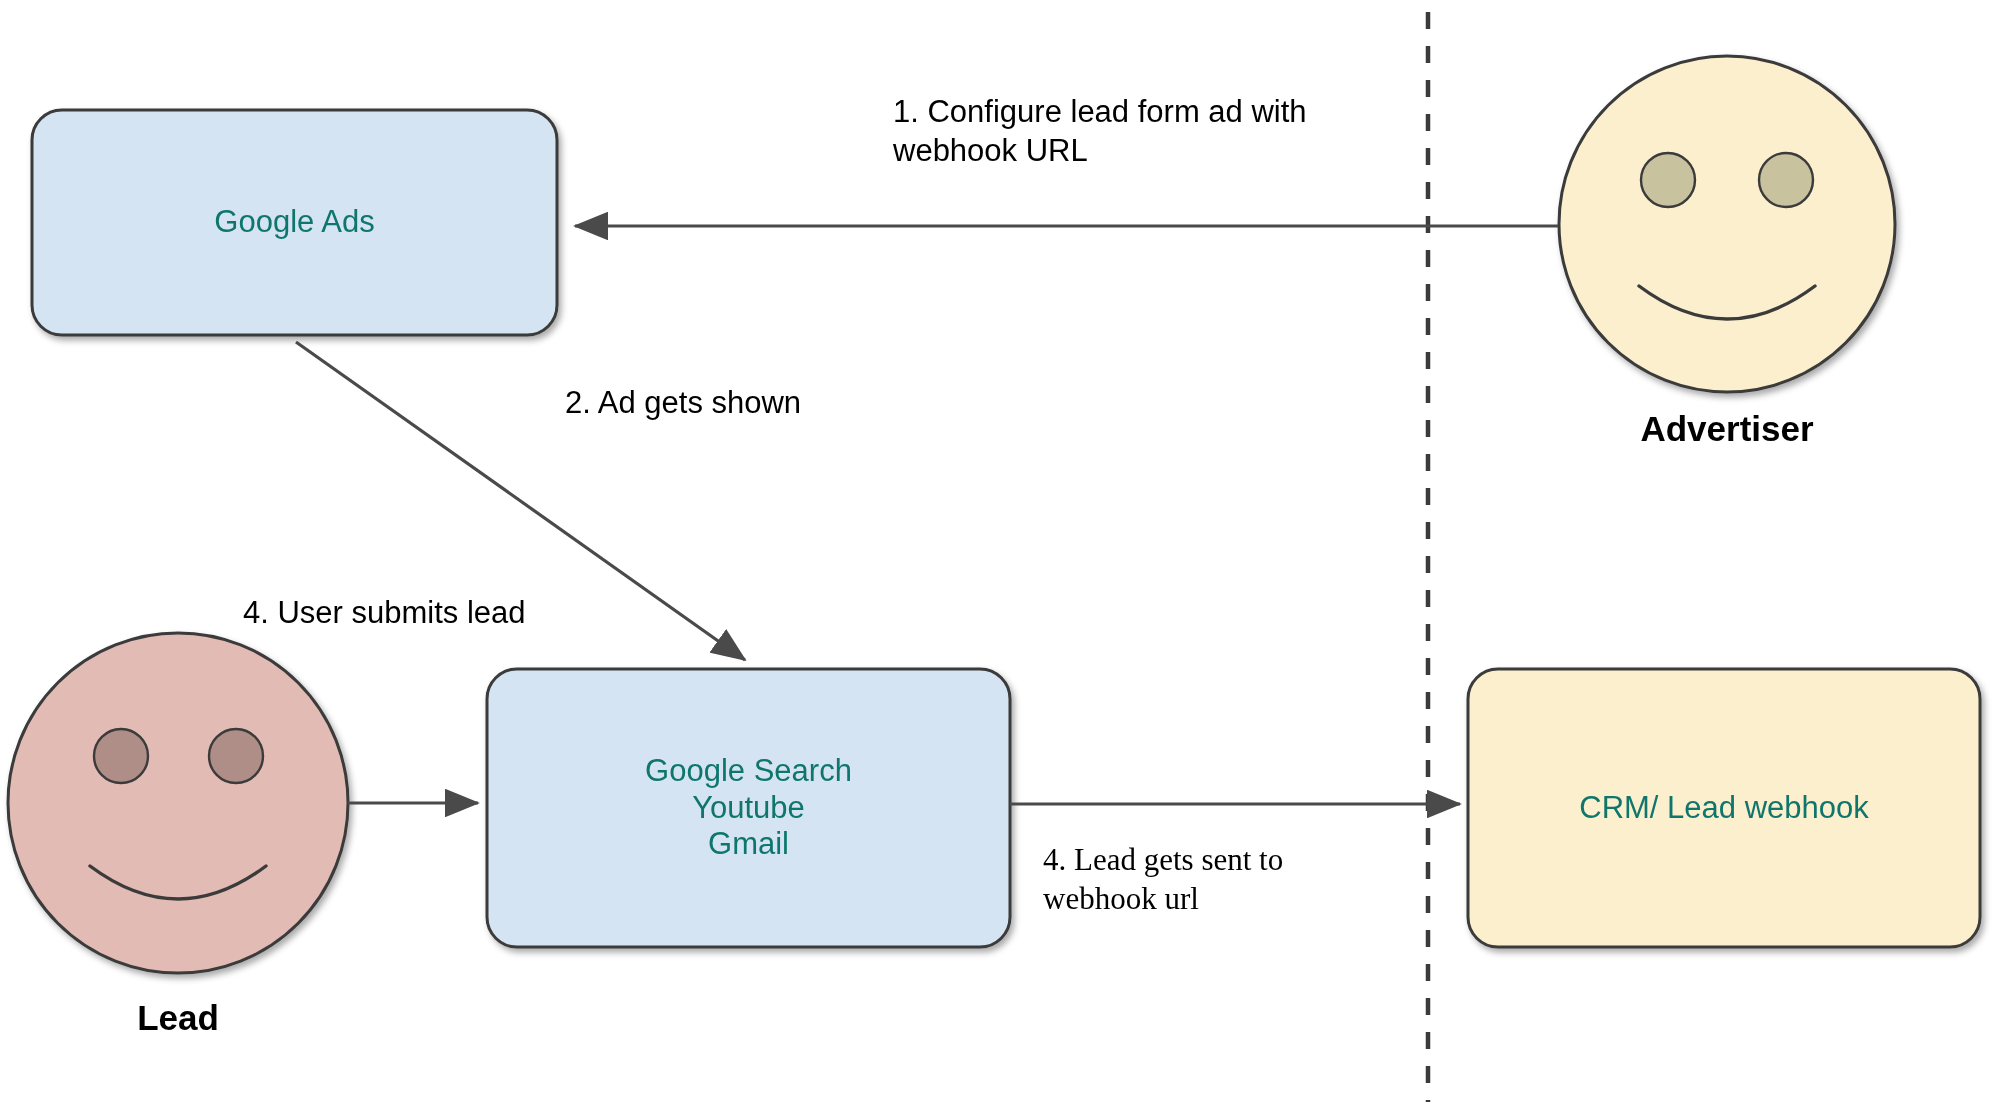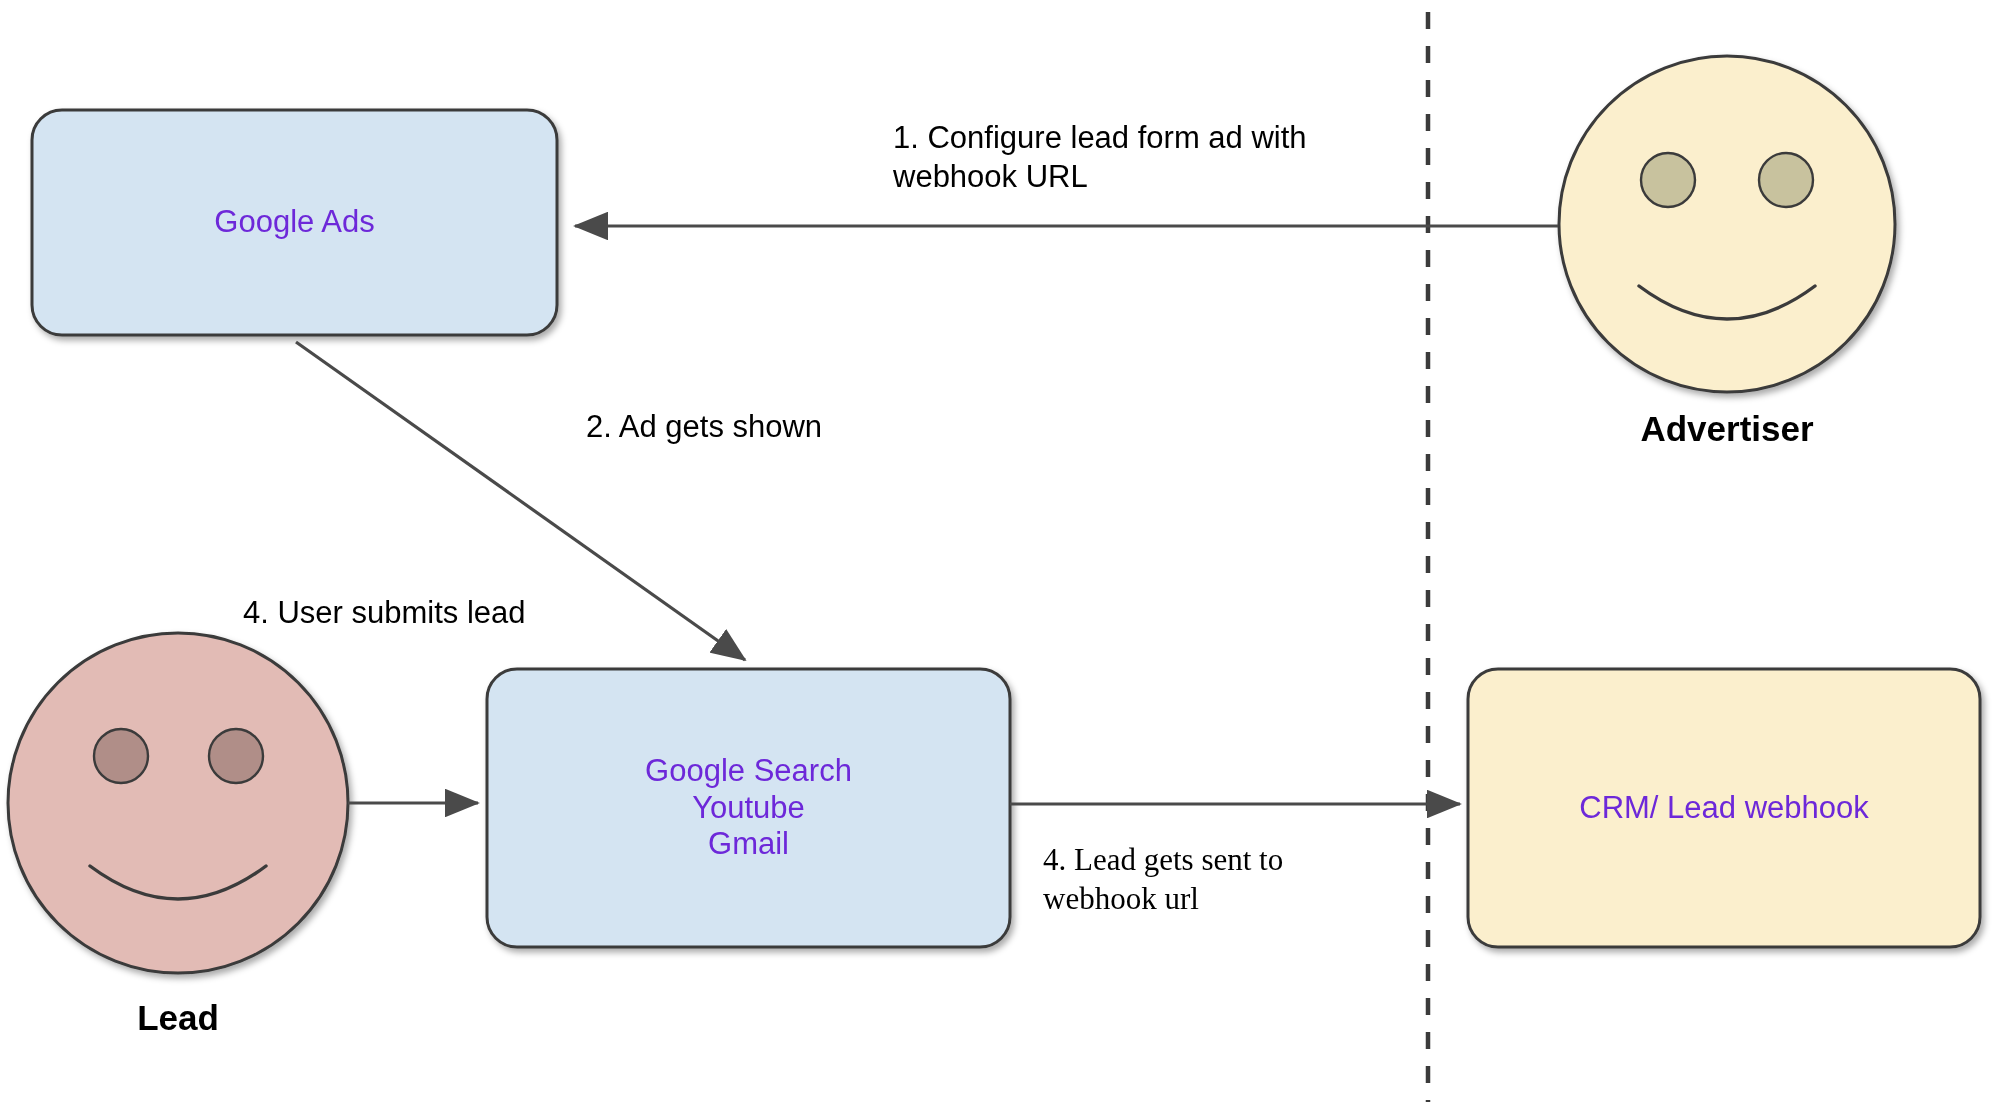--- a/index.html
+++ b/index.html
@@ -24,21 +24,21 @@
     top: 0;
     width: 2004px;
     height: 1116px;
   }
   .node-label {
     position: absolute;
     display: flex;
     align-items: center;
     justify-content: center;
     text-align: center;
-    color: #6d28d9;
+    color: #0f766e;
     font-size: 31px;
     line-height: 1.18;
     font-family: "Liberation Sans", sans-serif;
     pointer-events: none;
     white-space: pre-line;
   }
   .edge-label {
     position: absolute;
     color: #000000;
     font-size: 31px;
@@ -102,24 +102,24 @@
   </svg>
 
   <div class="node-label" style="left:32px; top:110px; width:525px; height:225px;">Google Ads</div>
 
   <div class="node-label" style="left:487px; top:669px; width:523px; height:278px;">Google Search
 Youtube
 Gmail</div>
 
   <div class="node-label" style="left:1468px; top:669px; width:512px; height:278px;">CRM/ Lead webhook</div>
 
-  <div class="edge-label" style="left:893px; top:118px; width:520px;">1.  Configure lead form ad with
+  <div class="edge-label" style="left:893px; top:92px; width:520px;">1.  Configure lead form ad with
      webhook URL</div>
 
-  <div class="edge-label" style="left:565px; top:407px; width:420px;margin-left:21px;">2.  Ad gets shown</div>
+  <div class="edge-label" style="left:565px; top:383px; width:420px;">2.  Ad gets shown</div>
 
   <div class="edge-label" style="left:243px; top:593px; width:420px;">4.  User submits lead</div>
 
   <div class="edge-label" style="left:1043px; top:840px; width:420px;font-family:Liberation Serif, serif;">4.  Lead gets sent to
       webhook url</div>
 
   <div class="actor-caption" style="left:1527px; top:409px; width:400px;">Advertiser</div>
 
   <div class="actor-caption" style="left:0px; top:998px; width:356px;">Lead</div>
 

